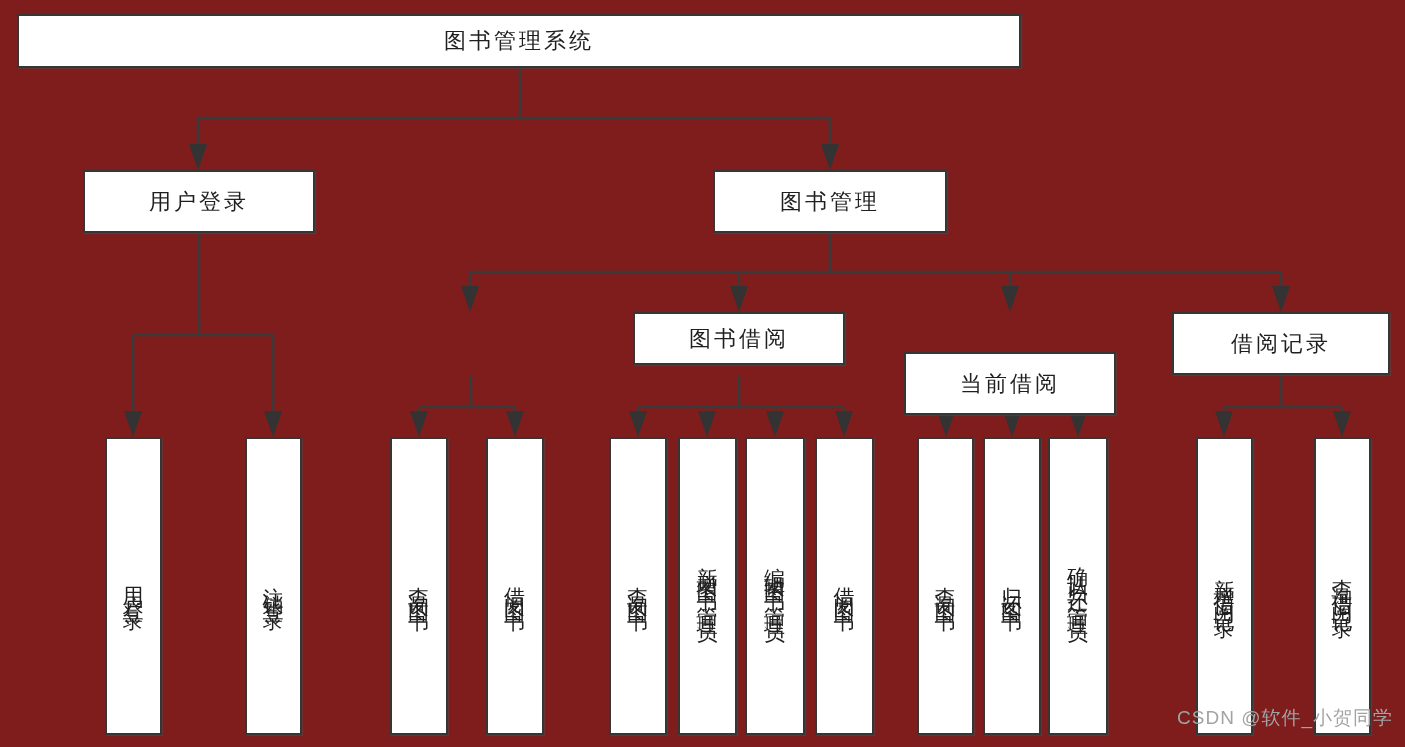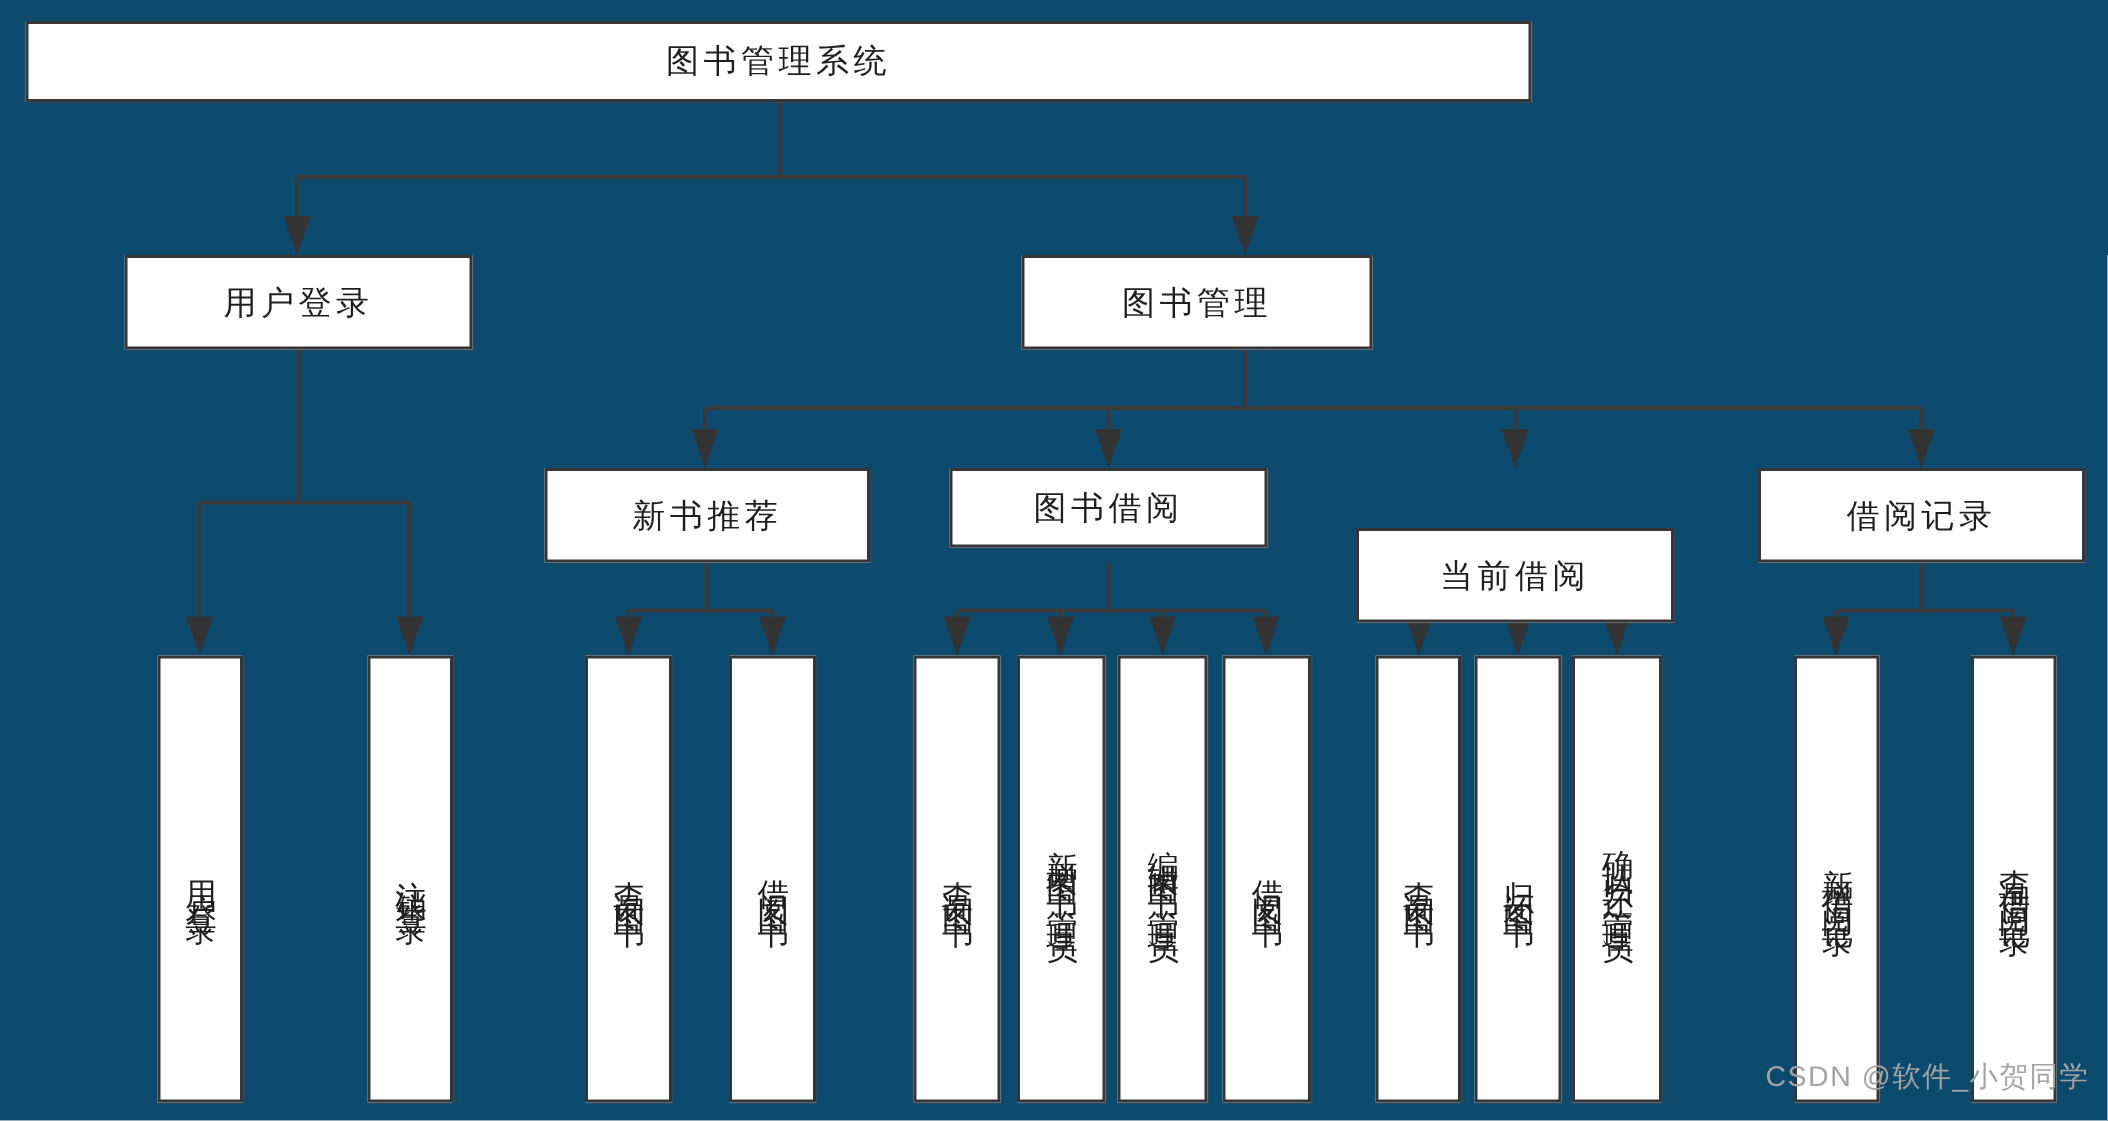--- a/index.html
+++ b/index.html
@@ -1,20 +1,20 @@
 <!DOCTYPE html>
 <html><head>
 <meta charset="utf-8">
 <style>
   html, body { margin: 0; padding: 0; background: #ffffff; }
   .canvas {
     position: relative;
     width: 1405px;
     height: 747px;
-    background: #0c4a6e;
+    background: #7f1d1d;
     font-family: "Liberation Sans", sans-serif;
     overflow: hidden;
   }
   svg.connectors {
     position: absolute;
     left: 0; top: 0;
     width: 1405px; height: 747px;
     z-index: 1;
   }
   .node {
@@ -96,27 +96,24 @@
     </g>
   </svg>
 
   <div class="node h-node" style="left:17px; top:14px; width:1004px; height:54px;">
     <span>图书管理系统</span>
   </div>
 
   <div class="node h-node" style="left:83px; top:170px; width:232px; height:63px;">
     <span>用户登录</span>
   </div>
-  <div class="node h-node" style="left:681px; top:170px; width:234px; height:63px;">
+  <div class="node h-node" style="left:713px; top:170px; width:234px; height:63px;">
     <span>图书管理</span>
   </div>
 
-  <div class="node h-node" style="left:363px; top:312px; width:217px; height:63px;">
-    <span>新书推荐</span>
-  </div>
   <div class="node h-node" style="left:633px; top:312px; width:212px; height:53px;">
     <span>图书借阅</span>
   </div>
   <div class="node h-node" style="left:904px; top:312px; width:212px; height:63px;margin-top:40px;">
     <span>当前借阅</span>
   </div>
   <div class="node h-node" style="left:1172px; top:312px; width:218px; height:63px;">
     <span>借阅记录</span>
   </div>
 

